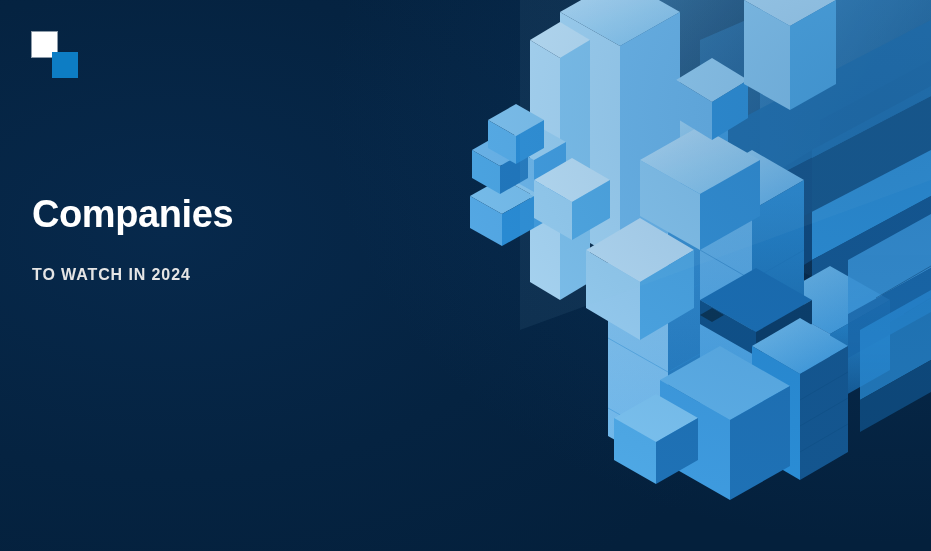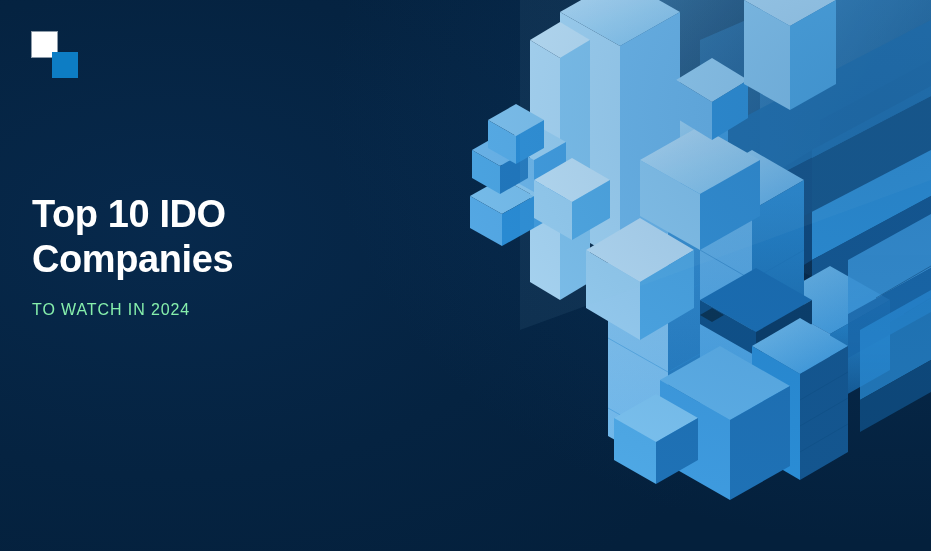--- a/index.html
+++ b/index.html
@@ -66,25 +66,25 @@
   .headline {
     margin: 0;
     color: #ffffff;
     font-size: 38px;
     line-height: 45px;
     font-weight: 700;
     letter-spacing: -0.4px;
   }
   .headline .line { display: block; white-space: nowrap; }
   .subtitle {
-    margin: 18px 0 0 0;
-    color: #86efac;
+    margin: 28px 0 0 0;
+    color: #e5e5e5;
     font-size: 16px;
     line-height: 20px;
-    font-weight: 400;
+    font-weight: 700;
     letter-spacing: 0.9px;
   }
   
   .art {
     position: absolute;
     left: 0;
     top: 0;
     width: 931px;
     height: 551px;
     pointer-events: none;
@@ -280,19 +280,18 @@
 
   <div class="bg-vignette"></div>
 
   <div class="logo">
     <span class="sq-white"></span>
     <span class="sq-blue"></span>
   </div>
 
   <div class="copy">
     <h1 class="headline">
-      <span class="line">Top 10 IDO</span>
       <span class="line">Companies</span>
     </h1>
     <p class="subtitle">TO WATCH IN 2024</p>
   </div>
 
 </div>
 
 </body></html>

